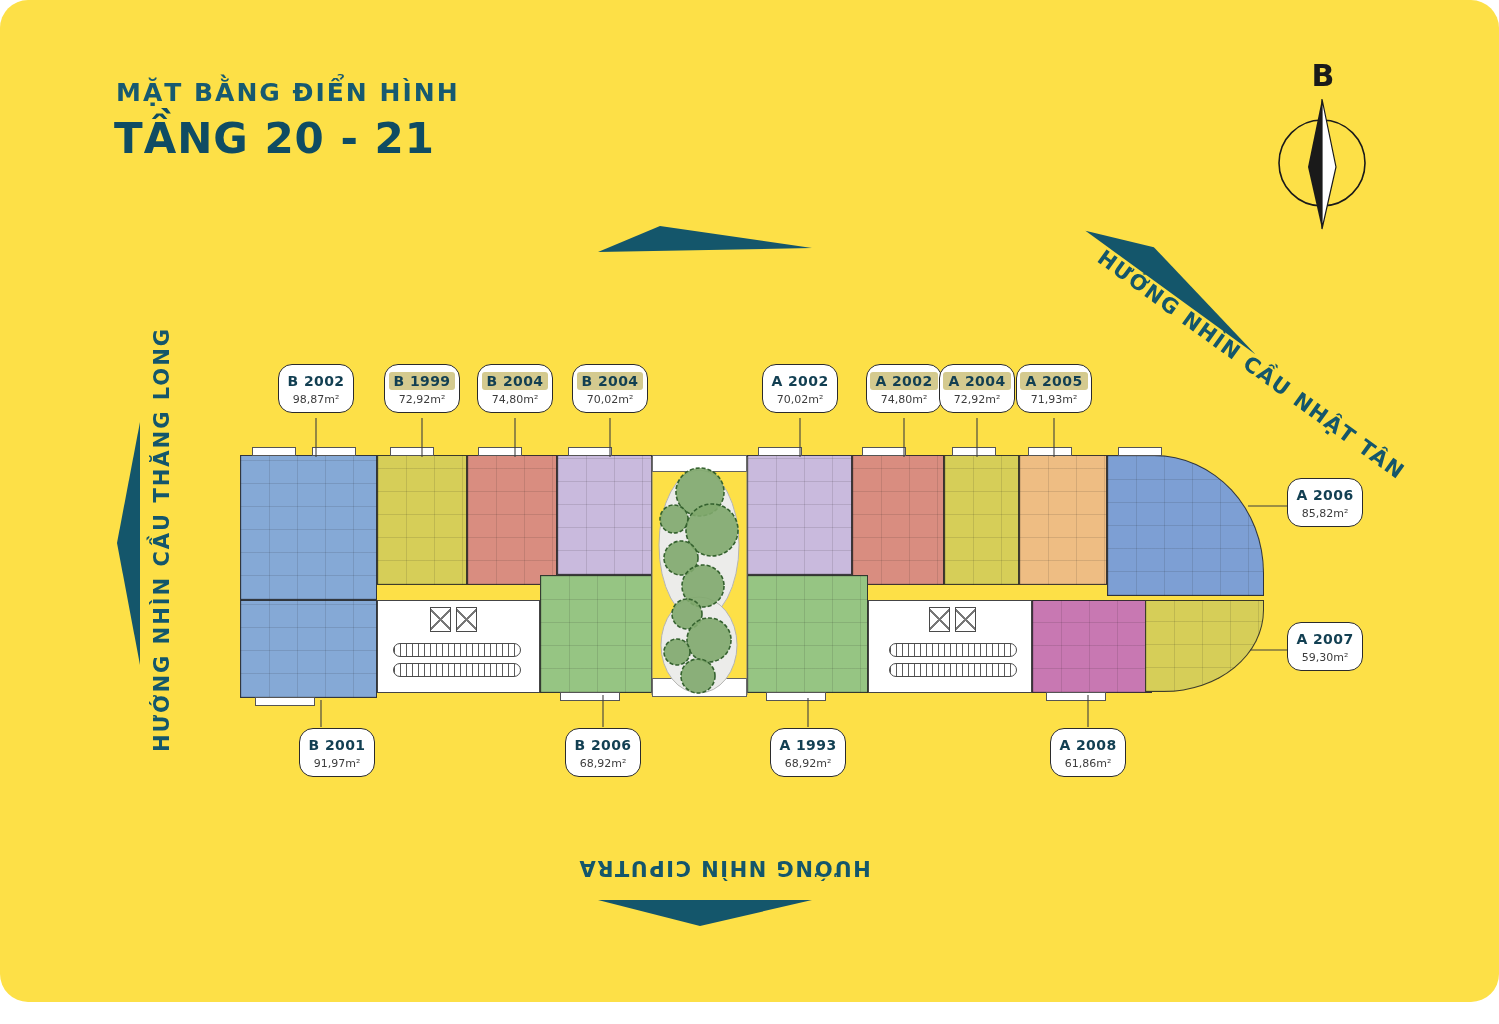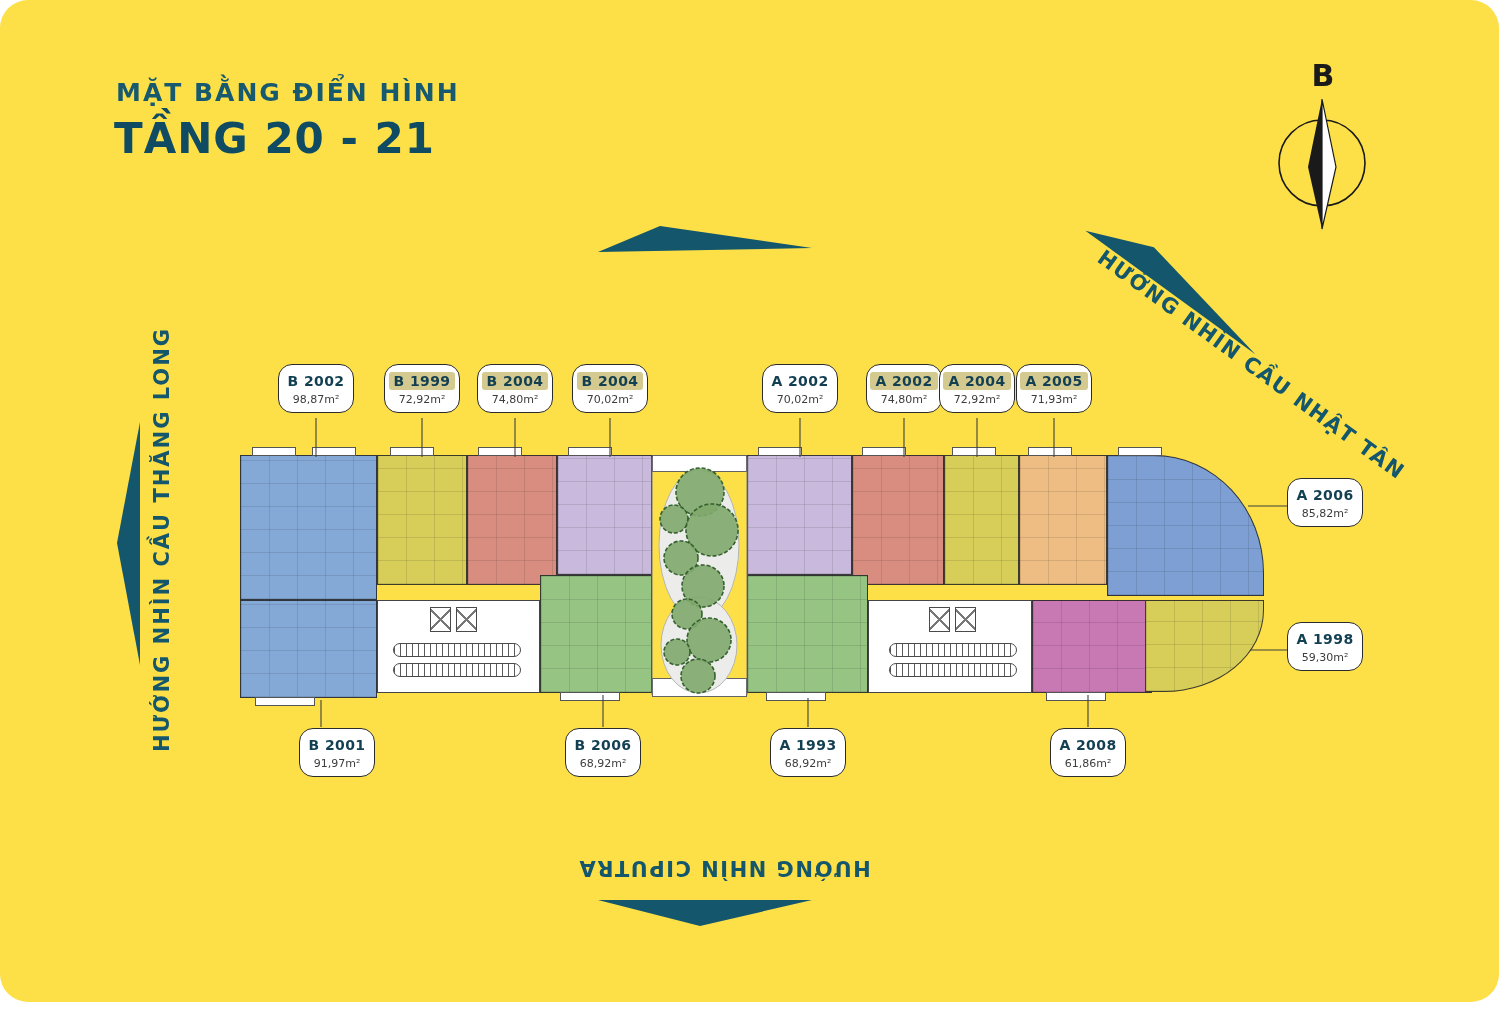--- a/index.html
+++ b/index.html
@@ -132,21 +132,21 @@
   </div>
   <div class="callout" style="left:1016px;top:364px">
     <div class="callout-name"><span class="nameplate hl">A 2005</span></div>
     <div class="callout-area">71,93m²</div>
   </div>
   <div class="callout" style="left:1287px;top:478px">
     <div class="callout-name"><span class="nameplate">A 2006</span></div>
     <div class="callout-area">85,82m²</div>
   </div>
   <div class="callout" style="left:1287px;top:622px">
-    <div class="callout-name"><span class="nameplate">A 1998</span></div>
+    <div class="callout-name"><span class="nameplate">A 2007</span></div>
     <div class="callout-area">59,30m²</div>
   </div>
   <div class="callout" style="left:299px;top:728px">
     <div class="callout-name"><span class="nameplate">B 2001</span></div>
     <div class="callout-area">91,97m²</div>
   </div>
   <div class="callout" style="left:565px;top:728px">
     <div class="callout-name"><span class="nameplate">B 2006</span></div>
     <div class="callout-area">68,92m²</div>
   </div>

